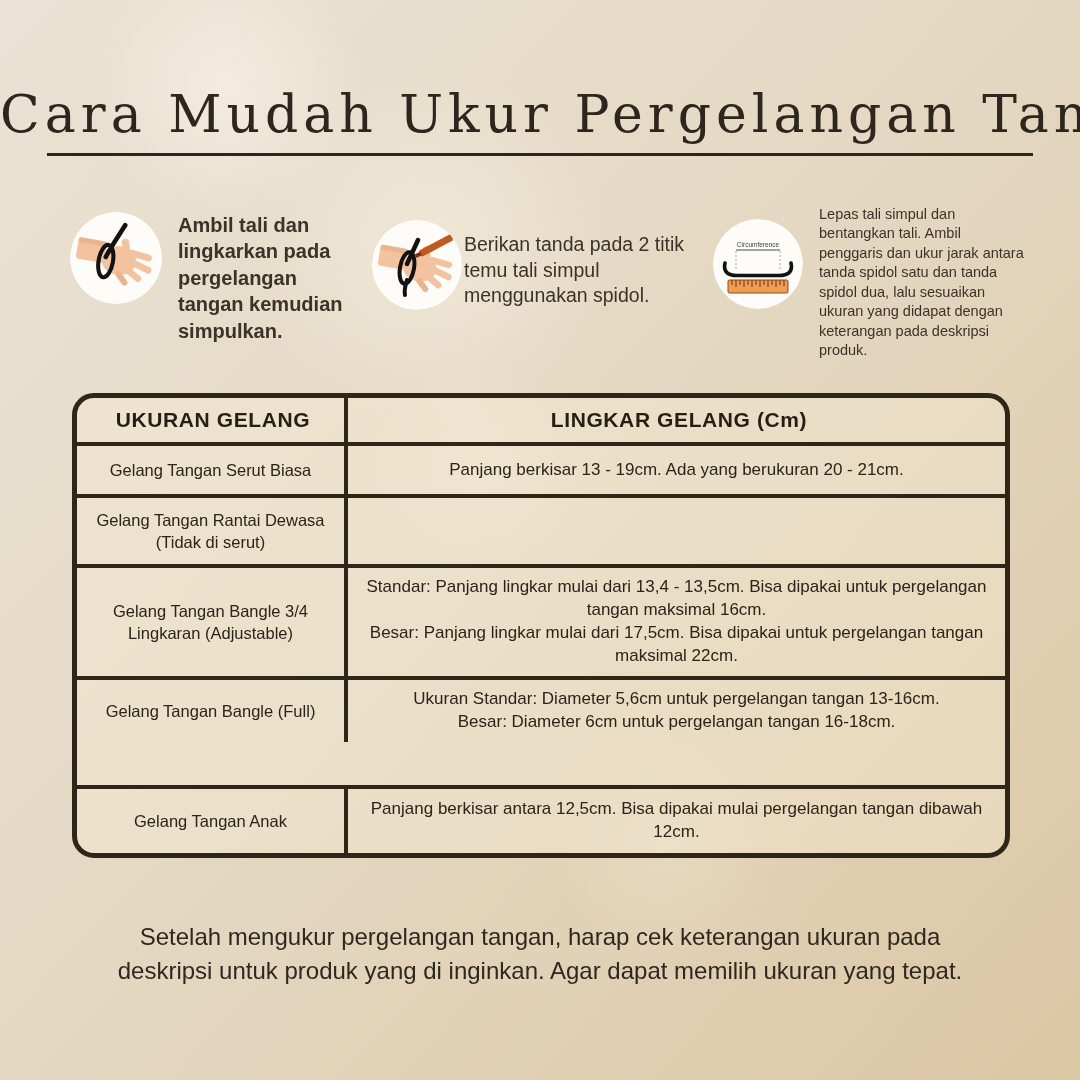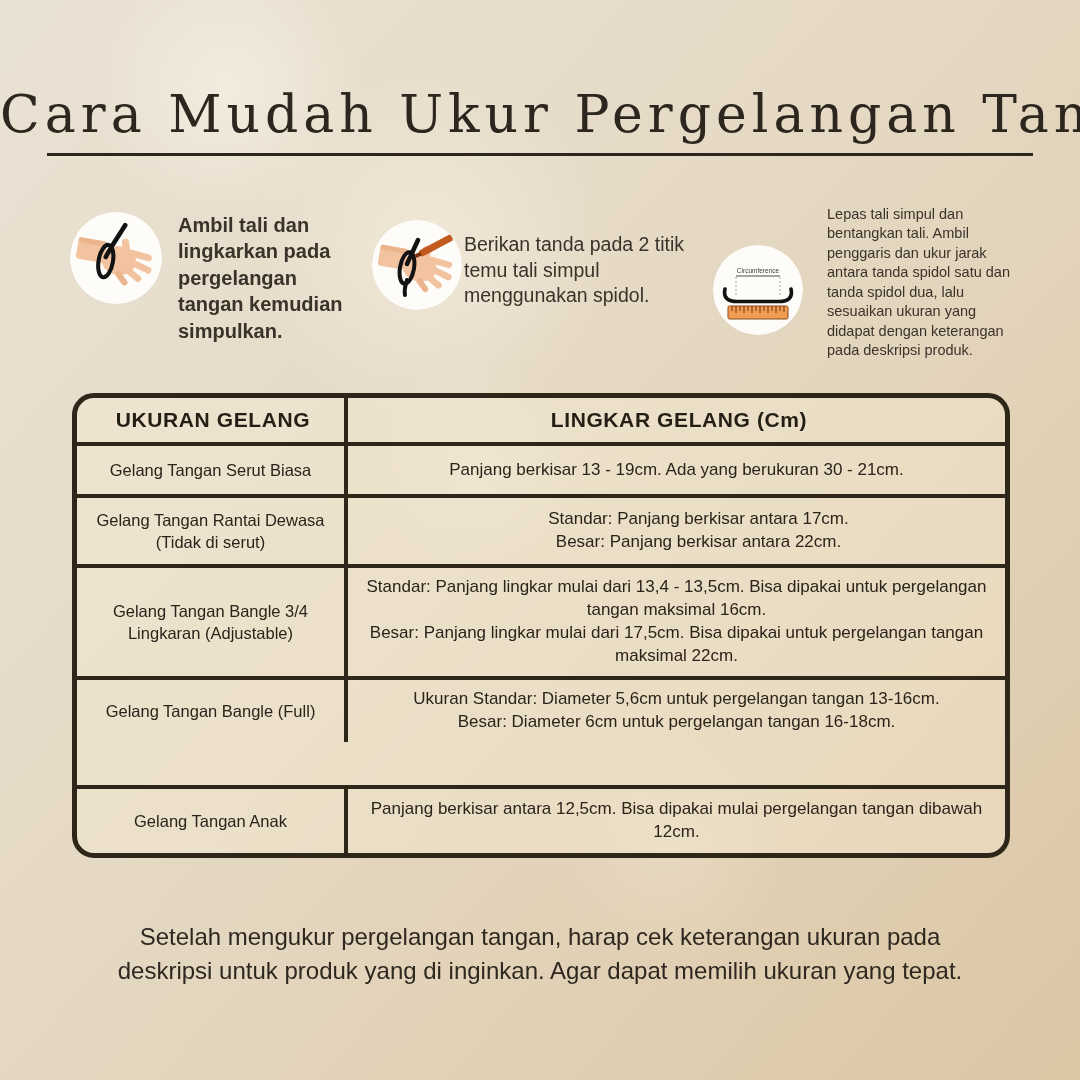--- a/index.html
+++ b/index.html
@@ -26,21 +26,21 @@
   }
   .step{position:absolute;display:flex;align-items:flex-start;}
   .step-icon-circle{
     flex:0 0 auto;border-radius:50%;
   }
   .step-text{color:#3a332a;line-height:1.32;}
   #step1{left:70px;top:212px;width:300px;gap:16px;font-weight:bold;}
   #step1 .step-text{font-size:20px;width:168px;}
   #step2{left:372px;top:220px;width:330px;gap:2px;}
   #step2 .step-text{font-size:19.5px;width:222px;margin-top:12px;}
-  #step3{left:713px;top:205px;width:312px;gap:24px;align-items:center;}
+  #step3{left:713px;top:205px;width:312px;gap:16px;}
   #step3 .step-icon-circle{margin-top:14px;}
   #step3 .step-text{font-size:14.5px;width:210px;line-height:1.34;}
 
   .size-table{
     position:absolute;left:72px;top:393px;width:938px;
     border:5px solid #2e2618;border-radius:22px;overflow:hidden;
     background:rgba(247,236,214,0.38);
     box-sizing:border-box;
   }
   .t-row{display:grid;grid-template-columns:271px 1fr;}
@@ -129,27 +129,25 @@
   <div class="step-text">Lepas tali simpul dan bentangkan tali. Ambil penggaris dan ukur jarak antara tanda spidol satu dan tanda spidol dua, lalu sesuaikan ukuran yang didapat dengan keterangan pada deskripsi produk.</div>
 </div>
 
 <div class="size-table">
   <div class="t-row t-header">
     <div class="cell left">UKURAN GELANG</div>
     <div class="cell right">LINGKAR GELANG (Cm)</div>
   </div>
   <div class="t-row row-1">
     <div class="cell left">Gelang Tangan Serut Biasa</div>
-    <div class="cell right">Panjang berkisar 13 - 19cm. Ada yang berukuran 30 - 21cm.</div>
+    <div class="cell right">Panjang berkisar 13 - 19cm. Ada yang berukuran 20 - 21cm.</div>
   </div>
   <div class="t-row row-2">
     <div class="cell left">Gelang Tangan Rantai Dewasa
 (Tidak di serut)</div>
-    <div class="cell right">Standar: Panjang berkisar antara 17cm.
-Besar: Panjang berkisar antara 22cm.</div>
   </div>
   <div class="t-row row-4">
     <div class="cell left">Gelang Tangan Bangle 3/4
 Lingkaran (Adjustable)</div>
     <div class="cell right">Standar: Panjang lingkar mulai dari 13,4 - 13,5cm. Bisa dipakai untuk pergelangan tangan maksimal 16cm.
 Besar: Panjang lingkar mulai dari 17,5cm. Bisa dipakai untuk pergelangan tangan maksimal 22cm.</div>
   </div>
   <div class="t-row row-5">
     <div class="cell left">Gelang Tangan Bangle (Full)</div>
     <div class="cell right">Ukuran Standar: Diameter 5,6cm untuk pergelangan tangan 13-16cm.

